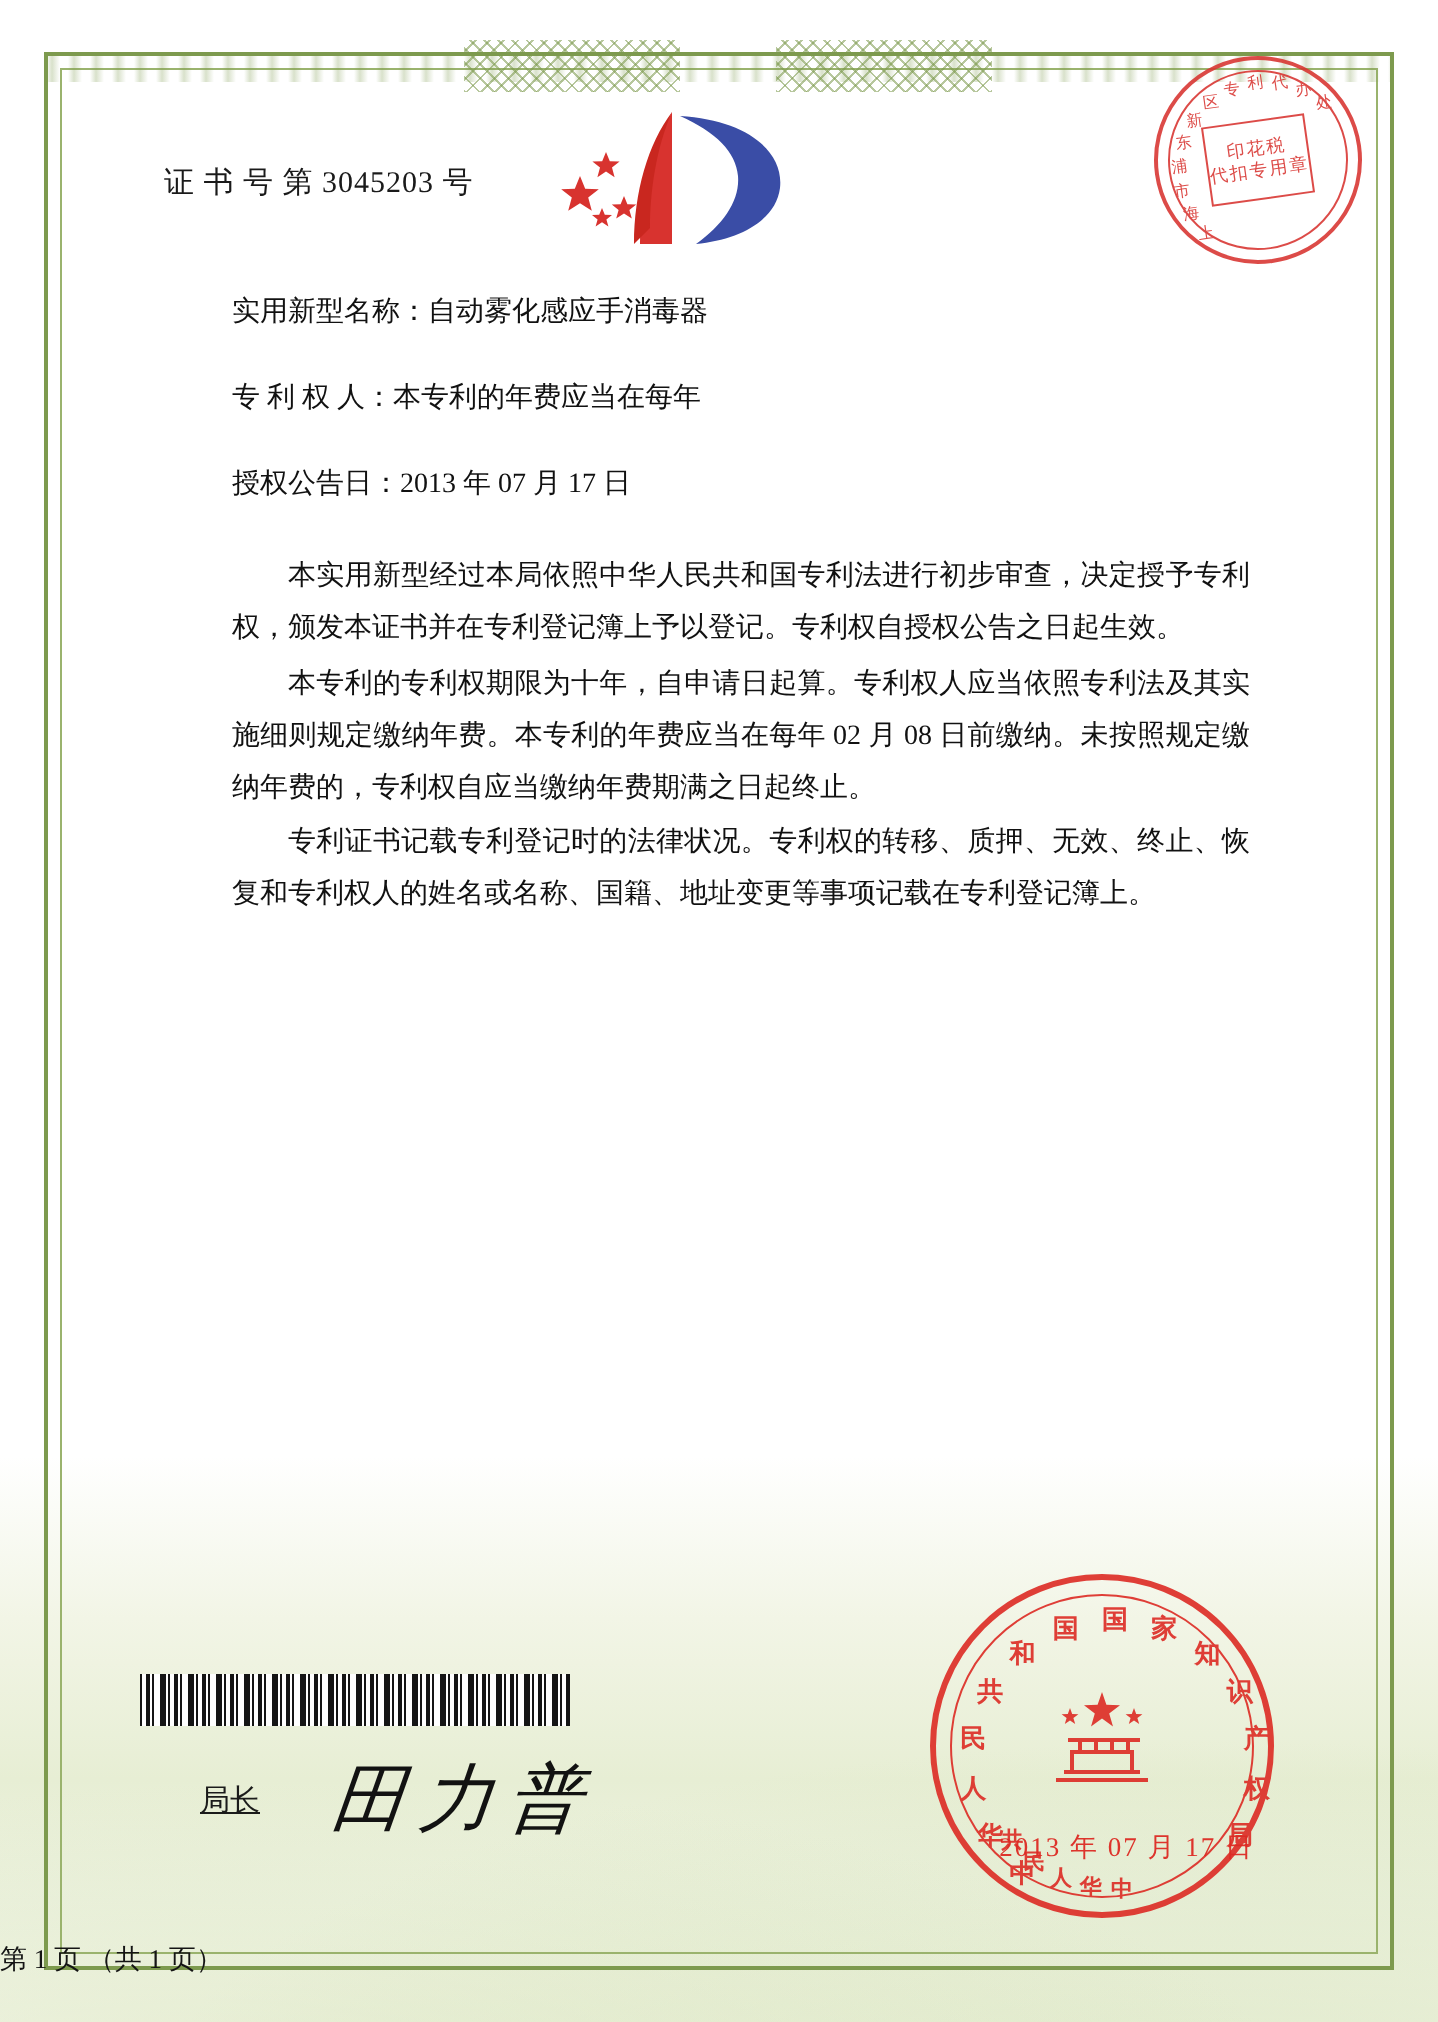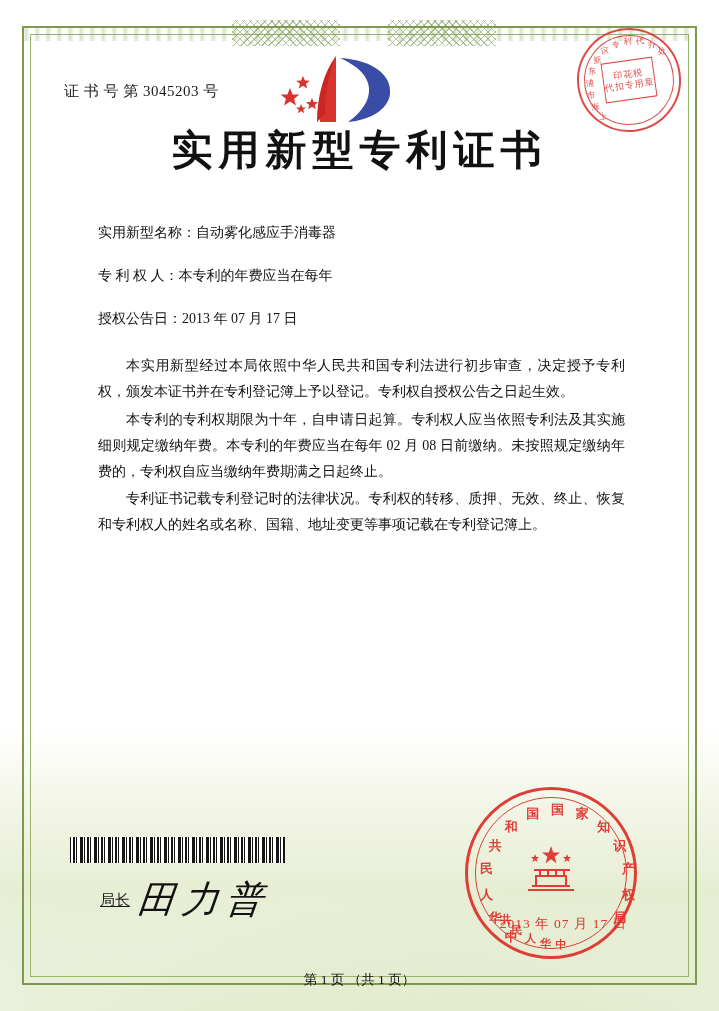--- a/index.html
+++ b/index.html
@@ -66,21 +66,21 @@
     background:
       repeating-linear-gradient(45deg, rgba(125,154,78,.55) 0 1px, transparent 1px 5px),
       repeating-linear-gradient(-45deg, rgba(125,154,78,.55) 0 1px, transparent 1px 5px);
   }
   .deco-diamond.left  { left: 232px; }
   .deco-diamond.right { left: 388px; }
 
   .content {
     position: absolute;
     left: 30px; top: 34px; right: 30px; bottom: 34px;
-    padding: 22px 34px 0 34px;
+    padding: 22px 34px 0 52px;
   }
 
   
   .cert-no {
     font-size: 15px;
     letter-spacing: .5px;
     margin-top: 26px;
     color: #1a1a1a;
   }
 
@@ -179,21 +179,21 @@
       #151515 6px, #151515 7px, #fff 7px, #fff 10px,
       #151515 10px, #151515 13px, #fff 13px, #fff 14px);
   }
 
   
   .sign-row {
     position: absolute;
     left: 100px; bottom: 86px;
     display: flex; align-items: center;
   }
-  .sign-row .label { font-size: 15px; margin-right: 8px; text-decoration: underline; }
+  .sign-row .label { font-size: 15px; margin-right: 36px; text-decoration: underline; }
   .sign-row .hand {
     font-family: "Liberation Serif", serif;
     font-size: 37px;
     font-style: italic;
     letter-spacing: 7px;
     color: #121212;
     transform: skewX(-6deg);
   }
 
   
@@ -223,21 +223,21 @@
     font-size: 13.5px;
     color: #dd2b24;
     letter-spacing: 1px;
     opacity: .95;
   }
 
   
   .footer {
     position: absolute;
     left: 0; right: 0; bottom: 22px;
-    text-align: center;
+    text-align: left;
     font-size: 13.5px;
     color: #141414;
   }
 </style>
 </head>
 <body>
 
 <div class="page">
 
   <div class="corner-wash"></div>
@@ -284,21 +284,20 @@
     <div class="inner-box">
       <div>印花税</div>
       <div>代扣专用章</div>
     </div>
   </div>
 
   <div class="content">
 
     <div class="cert-no">证 书 号 第 3045203 号</div>
 
-    <div class="title">实用新型专利证书</div>
 
     <div class="fields">
       <div class="field">
         <span class="k">实用新型名称：</span>
         <span class="v">自动雾化感应手消毒器</span>
       </div>
       <div class="field">
         <span class="k">专 利 权 人：</span>
         <span class="v">本专利的年费应当在每年</span>
       </div>

